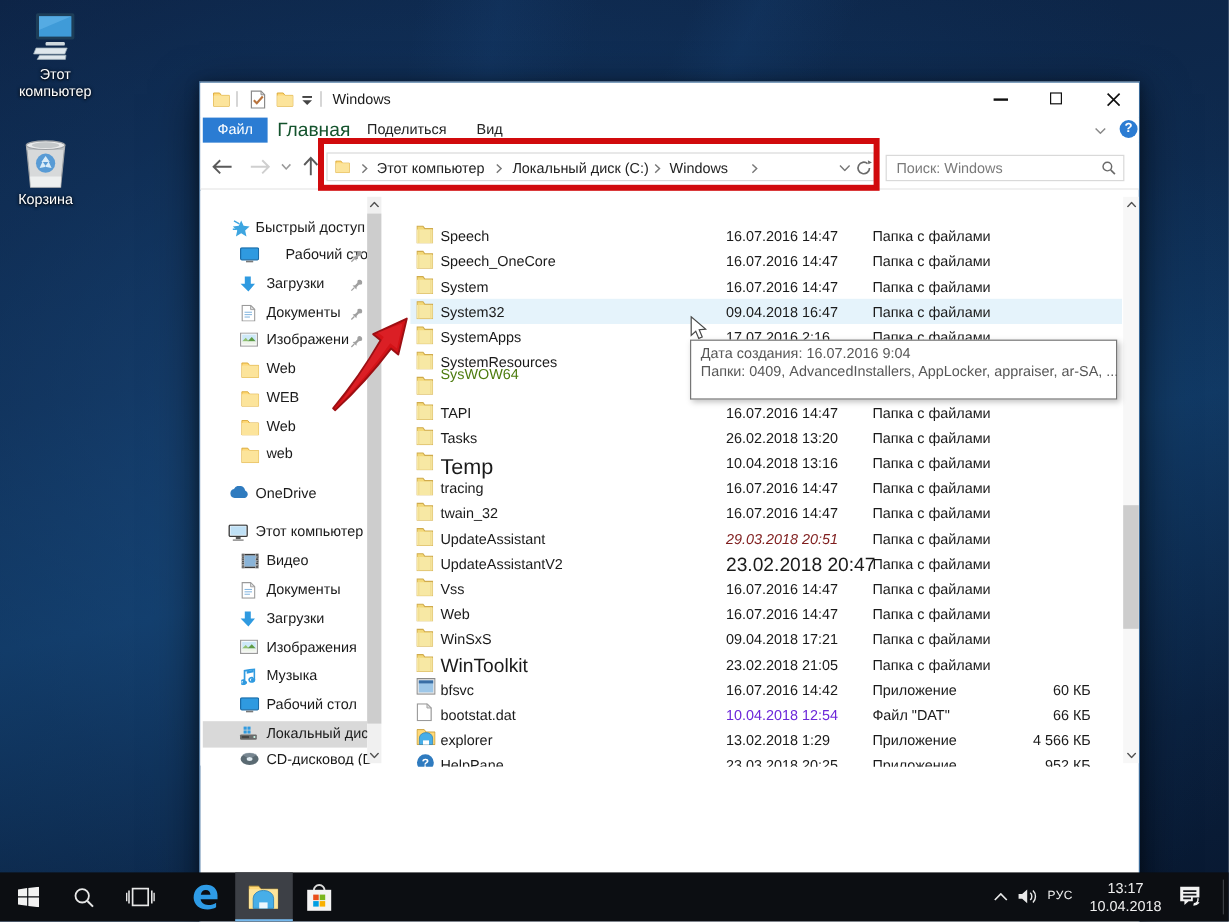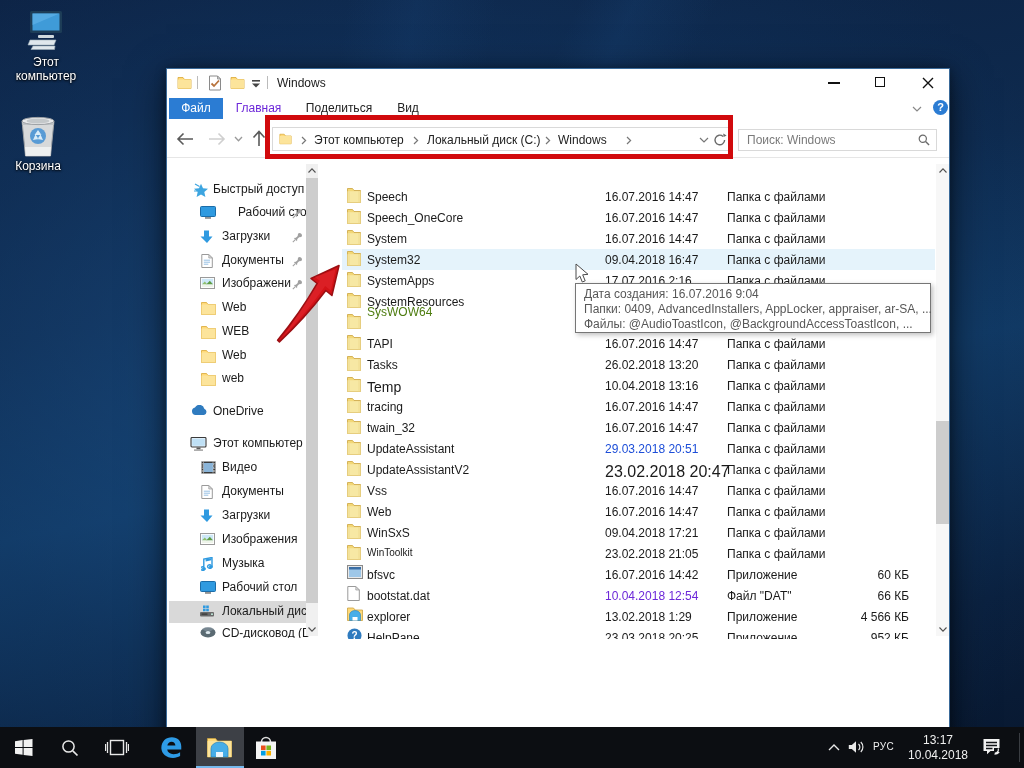--- a/index.html
+++ b/index.html
@@ -69,21 +69,21 @@
 
     <div class="abs" style="left:661px;top:13px;width:12px;height:1.5px;background:#111;"></div>
     <div class="abs" style="left:708px;top:8px;width:10px;height:10px;border:1.4px solid #111;"></div>
     <svg class="abs" width="12" height="12" viewBox="0 0 12 12" style="left:755px;top:8px;">
       <path d="M1 1 L11 11 M11 1 L1 11" stroke="#111" stroke-width="1.4"></path>
     </svg>
   </div>
 
   <div class="abs" style="left:0;top:29px;width:100%;height:21px;background:#fff;">
     <div class="abs" style="left:2px;top:0;width:54px;height:21px;background:#2b7cd3;color:#fff;font-size:12px;text-align:center;line-height:21px;">Файл</div>
-    <div class="abs" style="left:64px;top:0;width:55px;height:21px;color:#6d28d9;font-size:12px;text-align:center;line-height:21px;">Главная</div>
+    <div class="abs" style="left:64px;top:0;width:55px;height:21px;color:#14532d;font-size:16px;text-align:center;line-height:21px;">Главная</div>
     <div class="abs" style="left:136px;top:0;width:72px;height:21px;color:#222;font-size:12px;text-align:center;line-height:21px;">Поделиться</div>
     <div class="abs" style="left:226px;top:0;width:30px;height:21px;color:#222;font-size:12px;text-align:center;line-height:21px;">Вид</div>
     <svg class="abs" width="10" height="6" viewBox="0 0 10 6" style="left:745px;top:8px;">
         <path d="M1 1 L5 5 L9 1" fill="none" stroke="#888" stroke-width="1.2"></path>
       </svg>
     <div class="abs" style="left:766px;top:2px;width:15px;height:15px;border-radius:50%;background:#2b7cd3;color:#fff;font-size:11px;font-weight:bold;text-align:center;line-height:15px;">?</div>
   </div>
 
   <div class="abs" style="left:0;top:50px;width:100%;height:39px;background:#fff;border-bottom:1px solid #e6e6e6;">
     <svg class="abs" width="18" height="14" viewBox="0 0 18 14" style="left:9px;top:13px;">
@@ -349,21 +349,21 @@
           <path d="M2 4.2 v11.3 M12 4.2 v11.3" stroke="#eed88a" stroke-width=".8"></path>
         </svg></div>
       <div class="abs" style="left:49px;top:199px;font-size:12px;color:#1a1a1a;white-space:nowrap;">Tasks</div>
       <div class="abs" style="left:287px;top:199px;font-size:12px;color:#1a1a1a;white-space:nowrap;">26.02.2018 13:20</div>
       <div class="abs" style="left:409px;top:199px;font-size:12px;color:#1a1a1a;white-space:nowrap;">Папка с файлами</div>
       <div class="abs" style="left:29px;top:217px;"><svg width="14" height="16" viewBox="0 0 14 16">
           <path d="M0.5 1.5 h5 l1.5 2 H13.5 v12 H0.5 Z" fill="#f3d877" stroke="#d0ab4d" stroke-width=".9"></path>
           <path d="M0.5 4.2 H13.5 v11.3 H0.5 Z" fill="#f7e8a4"></path>
           <path d="M2 4.2 v11.3 M12 4.2 v11.3" stroke="#eed88a" stroke-width=".8"></path>
         </svg></div>
-      <div class="abs" style="left:49px;top:220px;font-size:14px;color:#1a1a1a;white-space:nowrap;">Temp</div>
+      <div class="abs" style="left:49px;top:220px;font-size:18px;color:#1a1a1a;white-space:nowrap;">Temp</div>
       <div class="abs" style="left:287px;top:220px;font-size:12px;color:#1a1a1a;white-space:nowrap;">10.04.2018 13:16</div>
       <div class="abs" style="left:409px;top:220px;font-size:12px;color:#1a1a1a;white-space:nowrap;">Папка с файлами</div>
       <div class="abs" style="left:29px;top:238px;"><svg width="14" height="16" viewBox="0 0 14 16">
           <path d="M0.5 1.5 h5 l1.5 2 H13.5 v12 H0.5 Z" fill="#f3d877" stroke="#d0ab4d" stroke-width=".9"></path>
           <path d="M0.5 4.2 H13.5 v11.3 H0.5 Z" fill="#f7e8a4"></path>
           <path d="M2 4.2 v11.3 M12 4.2 v11.3" stroke="#eed88a" stroke-width=".8"></path>
         </svg></div>
       <div class="abs" style="left:49px;top:241px;font-size:12px;color:#1a1a1a;white-space:nowrap;">tracing</div>
       <div class="abs" style="left:287px;top:241px;font-size:12px;color:#1a1a1a;white-space:nowrap;">16.07.2016 14:47</div>
       <div class="abs" style="left:409px;top:241px;font-size:12px;color:#1a1a1a;white-space:nowrap;">Папка с файлами</div>
@@ -374,21 +374,21 @@
         </svg></div>
       <div class="abs" style="left:49px;top:262px;font-size:12px;color:#1a1a1a;white-space:nowrap;">twain_32</div>
       <div class="abs" style="left:287px;top:262px;font-size:12px;color:#1a1a1a;white-space:nowrap;">16.07.2016 14:47</div>
       <div class="abs" style="left:409px;top:262px;font-size:12px;color:#1a1a1a;white-space:nowrap;">Папка с файлами</div>
       <div class="abs" style="left:29px;top:280px;"><svg width="14" height="16" viewBox="0 0 14 16">
           <path d="M0.5 1.5 h5 l1.5 2 H13.5 v12 H0.5 Z" fill="#f3d877" stroke="#d0ab4d" stroke-width=".9"></path>
           <path d="M0.5 4.2 H13.5 v11.3 H0.5 Z" fill="#f7e8a4"></path>
           <path d="M2 4.2 v11.3 M12 4.2 v11.3" stroke="#eed88a" stroke-width=".8"></path>
         </svg></div>
       <div class="abs" style="left:49px;top:283px;font-size:12px;color:#1a1a1a;white-space:nowrap;">UpdateAssistant</div>
-      <div class="abs" style="left:287px;top:283px;font-size:12px;color:#1d4ed8;white-space:nowrap;">29.03.2018 20:51</div>
+      <div class="abs" style="left:287px;top:283px;font-size:12px;color:#7f1d1d;white-space:nowrap;font-style:italic;">29.03.2018 20:51</div>
       <div class="abs" style="left:409px;top:283px;font-size:12px;color:#1a1a1a;white-space:nowrap;">Папка с файлами</div>
       <div class="abs" style="left:29px;top:301px;"><svg width="14" height="16" viewBox="0 0 14 16">
           <path d="M0.5 1.5 h5 l1.5 2 H13.5 v12 H0.5 Z" fill="#f3d877" stroke="#d0ab4d" stroke-width=".9"></path>
           <path d="M0.5 4.2 H13.5 v11.3 H0.5 Z" fill="#f7e8a4"></path>
           <path d="M2 4.2 v11.3 M12 4.2 v11.3" stroke="#eed88a" stroke-width=".8"></path>
         </svg></div>
       <div class="abs" style="left:49px;top:304px;font-size:12px;color:#1a1a1a;white-space:nowrap;">UpdateAssistantV2</div>
       <div class="abs" style="left:287px;top:304px;font-size:16px;color:#1a1a1a;white-space:nowrap;">23.02.2018 20:47</div>
       <div class="abs" style="left:409px;top:304px;font-size:12px;color:#1a1a1a;white-space:nowrap;">Папка с файлами</div>
       <div class="abs" style="left:29px;top:322px;"><svg width="14" height="16" viewBox="0 0 14 16">
@@ -413,21 +413,21 @@
           <path d="M2 4.2 v11.3 M12 4.2 v11.3" stroke="#eed88a" stroke-width=".8"></path>
         </svg></div>
       <div class="abs" style="left:49px;top:367px;font-size:12px;color:#1a1a1a;white-space:nowrap;">WinSxS</div>
       <div class="abs" style="left:287px;top:367px;font-size:12px;color:#1a1a1a;white-space:nowrap;">09.04.2018 17:21</div>
       <div class="abs" style="left:409px;top:367px;font-size:12px;color:#1a1a1a;white-space:nowrap;">Папка с файлами</div>
       <div class="abs" style="left:29px;top:385px;"><svg width="14" height="16" viewBox="0 0 14 16">
           <path d="M0.5 1.5 h5 l1.5 2 H13.5 v12 H0.5 Z" fill="#f3d877" stroke="#d0ab4d" stroke-width=".9"></path>
           <path d="M0.5 4.2 H13.5 v11.3 H0.5 Z" fill="#f7e8a4"></path>
           <path d="M2 4.2 v11.3 M12 4.2 v11.3" stroke="#eed88a" stroke-width=".8"></path>
         </svg></div>
-      <div class="abs" style="left:49px;top:388px;font-size:10px;color:#1a1a1a;white-space:nowrap;">WinToolkit</div>
+      <div class="abs" style="left:49px;top:388px;font-size:16px;color:#1a1a1a;white-space:nowrap;">WinToolkit</div>
       <div class="abs" style="left:287px;top:388px;font-size:12px;color:#1a1a1a;white-space:nowrap;">23.02.2018 21:05</div>
       <div class="abs" style="left:409px;top:388px;font-size:12px;color:#1a1a1a;white-space:nowrap;">Папка с файлами</div>
       <div class="abs" style="left:29px;top:406px;"><svg width="16" height="14" viewBox="0 0 16 14">
           <rect x="0.5" y="0.5" width="15" height="13" fill="#e8e8e8" stroke="#8a8a8a" stroke-width="1"></rect>
           <rect x="2" y="2" width="12" height="10" fill="#9ec7e8"></rect>
           <rect x="2" y="2" width="12" height="2.5" fill="#3a6ea5"></rect>
         </svg></div>
       <div class="abs" style="left:49px;top:409px;font-size:12px;color:#1a1a1a;white-space:nowrap;">bfsvc</div>
       <div class="abs" style="left:287px;top:409px;font-size:12px;color:#1a1a1a;white-space:nowrap;">16.07.2016 14:42</div>
       <div class="abs" style="left:409px;top:409px;font-size:12px;color:#1a1a1a;white-space:nowrap;">Приложение</div>
@@ -474,21 +474,20 @@
 <div class="abs" style="left:265px;top:115px;width:468px;height:44px;border:5px solid #d10a0d;"></div>
 
 <svg class="abs" width="90" height="110" viewBox="0 0 90 110" style="left:265px;top:250px;">
   <path d="M74 15.5 L66.9 45.5 L60.8 40.5 Q39.9 68.1 14.4 91.8 L12.6 90.2 Q34.7 63.7 52.2 33.5 L46 28.5 Z" fill="#d31217" stroke="#9c0f13" stroke-width="1.6" stroke-linejoin="round"></path>
   <path d="M70.5 19.5 L65.8 40.5 L60.2 36 Q42 62 18 87 Q38 58 54.8 30.8 L49.8 27 Z" fill="#e43138" opacity=".45"></path>
 </svg>
 
 <div class="abs" style="left:575px;top:283px;width:356px;height:50px;background:#fff;border:1px solid #767676;box-shadow:2px 2px 5px rgba(0,0,0,.25);font-size:12px;color:#575757;white-space:nowrap;">
   <div class="abs" style="left:8px;top:3px;">Дата создания: 16.07.2016 9:04</div>
   <div class="abs" style="left:8px;top:18px;">Папки: 0409, AdvancedInstallers, AppLocker, appraiser, ar-SA, ...</div>
-  <div class="abs" style="left:8px;top:33px;">Файлы: @AudioToastIcon, @BackgroundAccessToastIcon, ...</div>
 </div>
 
 <svg class="abs" width="14" height="21" viewBox="0 0 14 21" style="left:575px;top:263px;">
   <path d="M1 1 L1 16.5 L4.8 13 L7.3 19 L10.2 17.8 L7.7 11.8 L13 11.3 Z" fill="#fff" stroke="#4a4a4a" stroke-width="1"></path>
 </svg>
 
 <div class="abs" style="left:0;top:727px;width:1024px;height:41px;background:#0c0e12;">
 
   <svg width="18" height="17" viewBox="0 0 18 17" class="abs" style="left:15px;top:12px;">
     <path d="M0 2.2 L7.6 1.1 V7.9 H0 Z" fill="#f2f2f2"></path>

